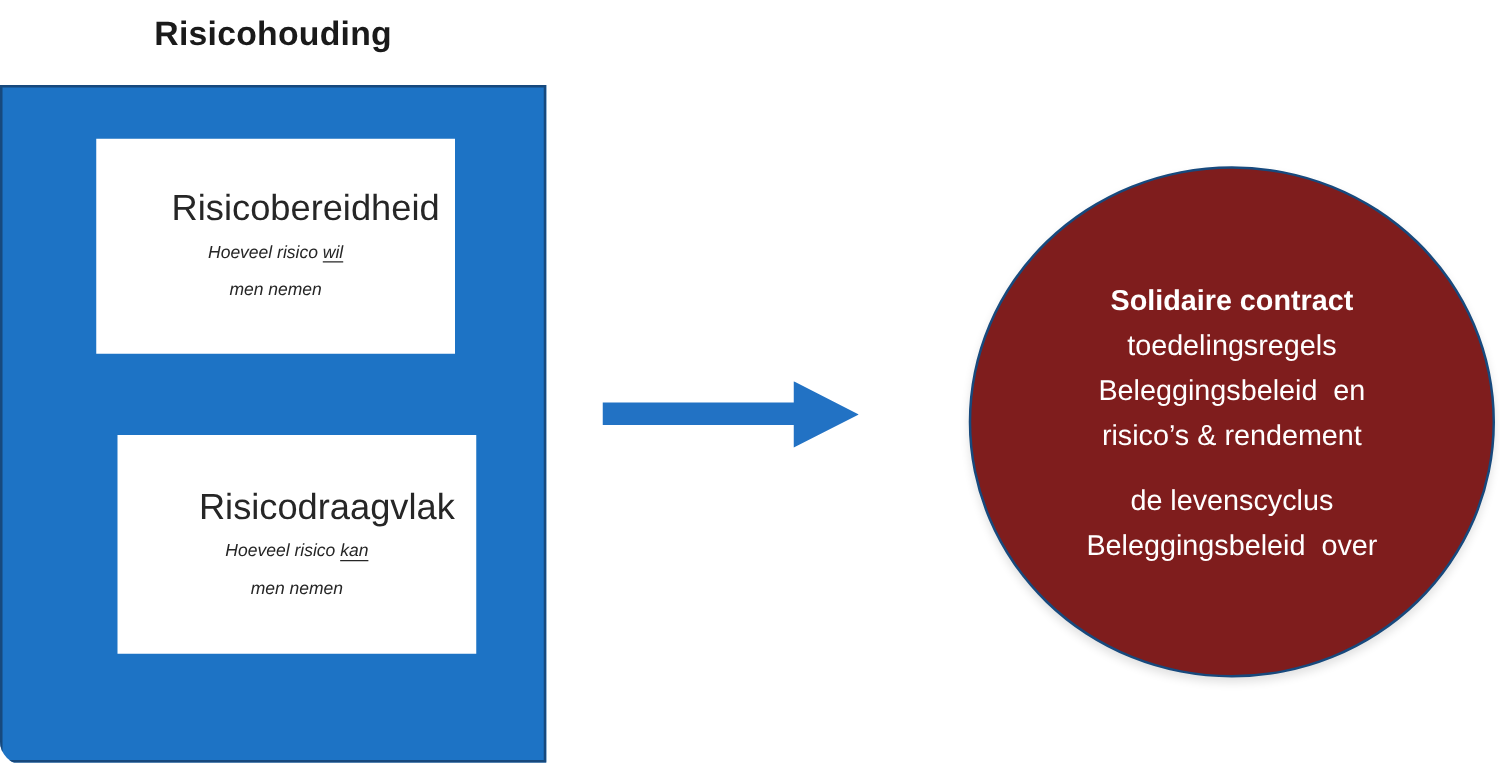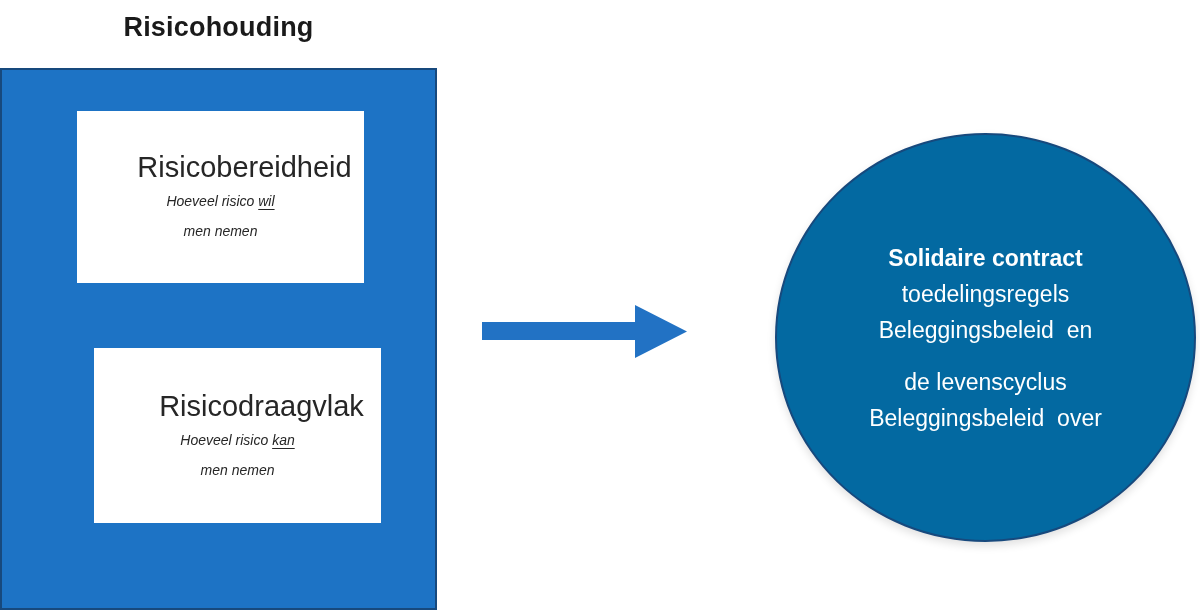--- a/index.html
+++ b/index.html
@@ -7,20 +7,21 @@
     padding: 0;
     background: #ffffff;
     font-family: "Liberation Sans", sans-serif;
   }
   .canvas {
     position: relative;
     width: 1200px;
     height: 612px;
     background: #ffffff;
     overflow: hidden;
+    border-radius: 19px;
   }
 
   
   .diagram-title {
     position: absolute;
     left: 0;
     top: 12px;
     width: 437px;
     text-align: center;
     font-size: 27px;
@@ -84,21 +85,21 @@
   }
 
   
   .contract-circle {
     position: absolute;
     left: 775px;
     top: 133px;
     width: 421px;
     height: 409px;
     border-radius: 50%;
-    background: #0369a1;
+    background: #7f1d1d;
     border: 2px solid #17497d;
     box-sizing: border-box;
     box-shadow: 0 4px 8px rgba(0,0,0,0.12);
     display: flex;
     flex-direction: column;
     justify-content: center;
     align-items: center;
     text-align: center;
     color: #ffffff;
   }
@@ -146,20 +147,21 @@
       <polygon points="0,17 153,17 153,0 205,26.5 153,53 153,35 0,35" fill="#2272c4"></polygon>
     </svg>
   </div>
 
   <div class="contract-circle">
 
     <div class="circle-section">
       <div class="section-title">Solidaire contract</div>
       <div class="section-line">toedelingsregels</div>
       <div class="section-line">Beleggingsbeleid  en</div>
+      <div class="section-line">risico’s &amp; rendement</div>
     </div>
 
     <div class="circle-section">
       <div class="section-line">de levenscyclus</div>
       <div class="section-line">Beleggingsbeleid  over</div>
     </div>
 
   </div>
 
 </div>

